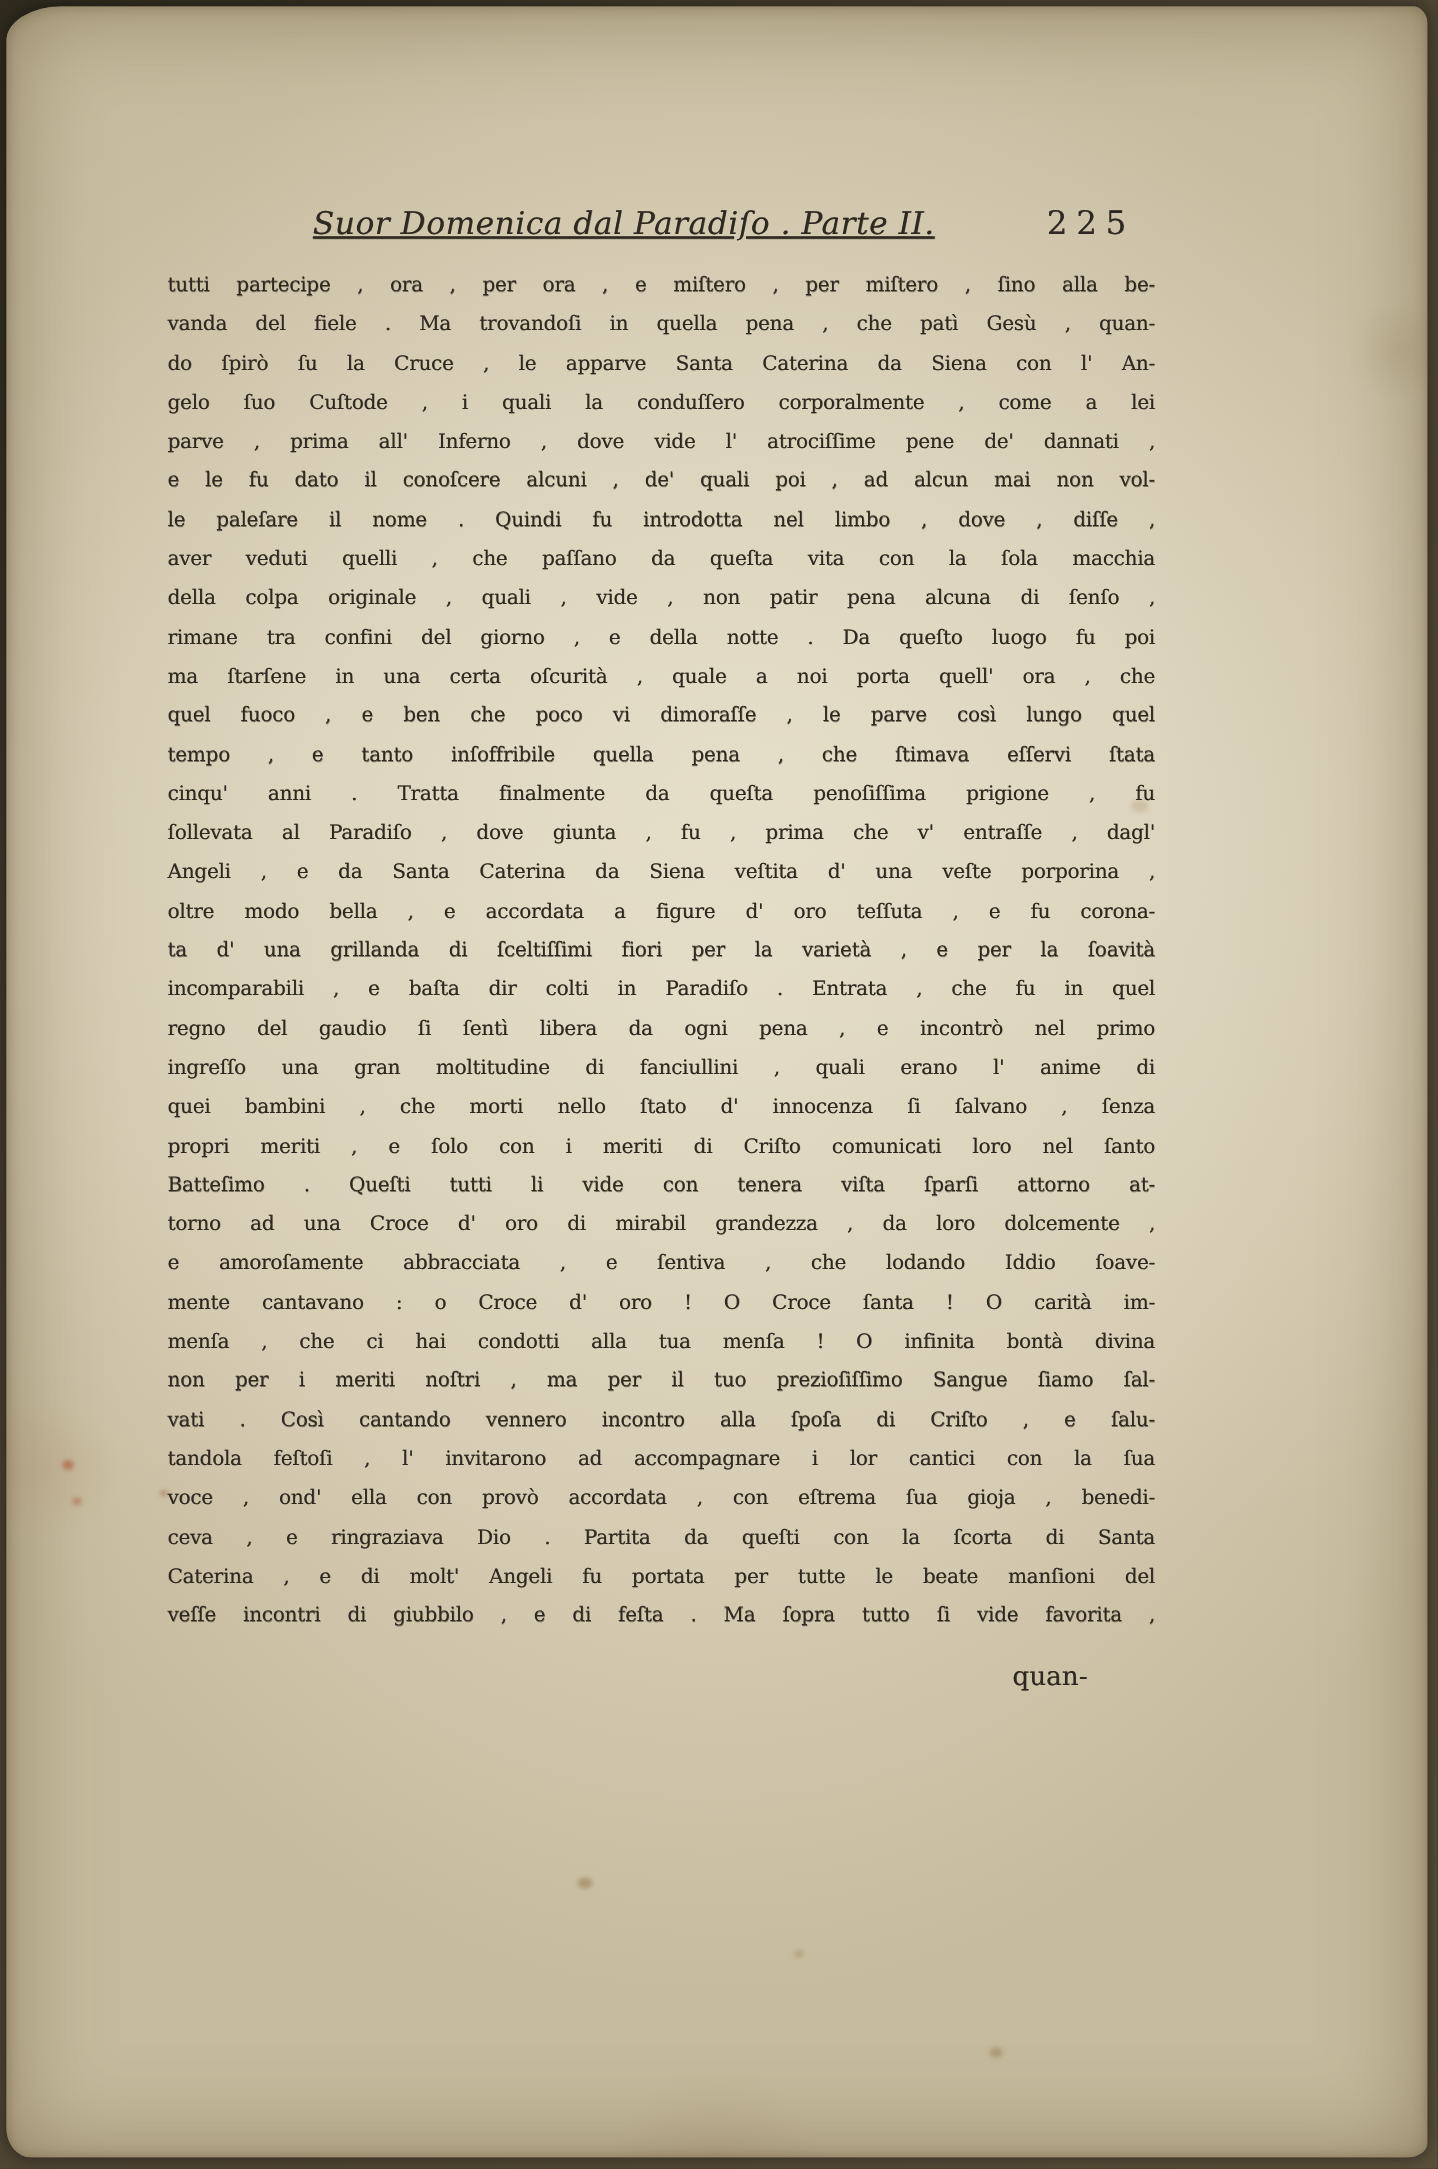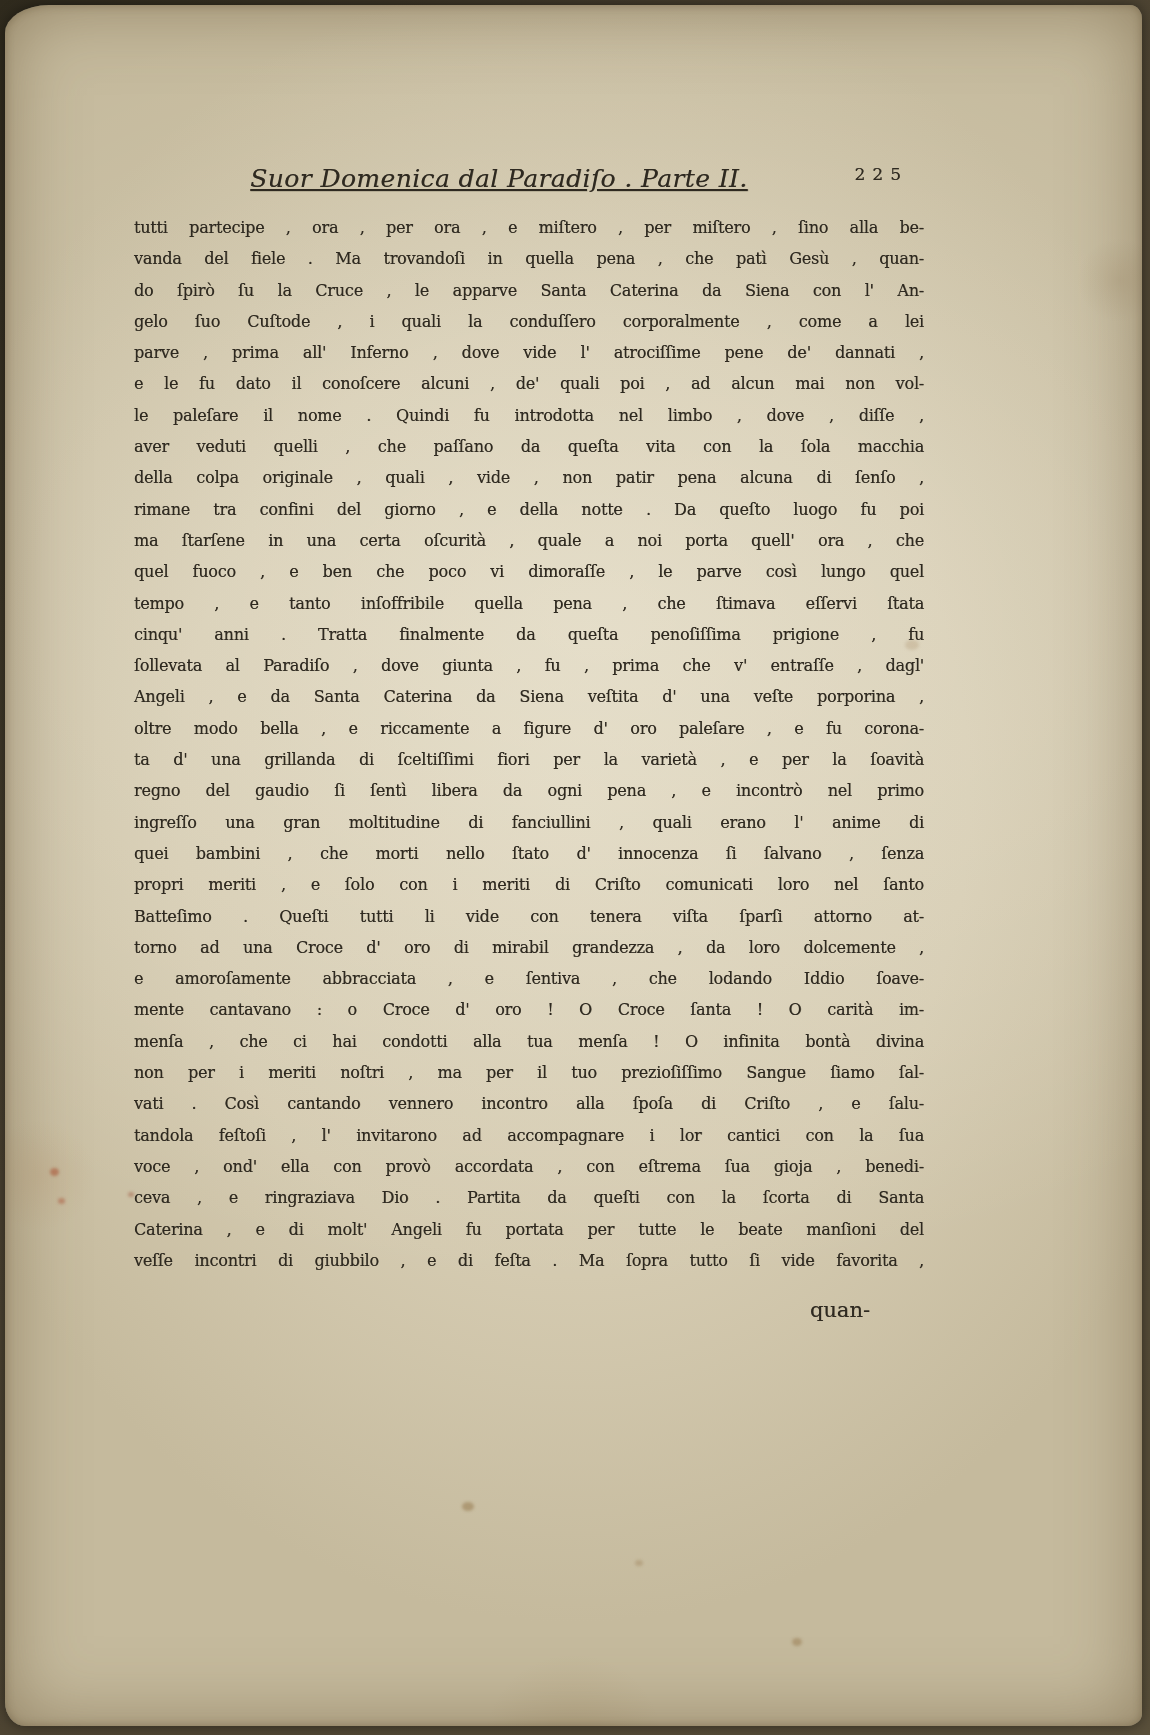--- a/index.html
+++ b/index.html
@@ -62,21 +62,21 @@
     font-style: italic;
     text-align: center;
     letter-spacing: 0.4px;
     padding-right: 60px;
   }
   .page-number {
     position: absolute;
     right: 16px;
     top: 0px;
     font-style: normal;
-    font-size: 17px;
+    font-size: 26px;
     letter-spacing: 7px;
   }
 
   .body-text {
     font-size: 16px;
     letter-spacing: -0.2px;
     line-height: 31.3px;
   }
   .line {
     height: 31.3px;
@@ -122,22 +122,23 @@
         <div class="line">le paleſare il nome . Quindi fu introdotta nel limbo , dove , diſſe ,</div>
         <div class="line">aver veduti quelli , che paſſano da queſta vita con la ſola macchia</div>
         <div class="line">della colpa originale , quali , vide , non patir pena alcuna di ſenſo ,</div>
         <div class="line">rimane tra confini del giorno , e della notte . Da queſto luogo fu poi</div>
         <div class="line">ma ſtarſene in una certa oſcurità , quale a noi porta quell' ora , che</div>
         <div class="line">quel fuoco , e ben che poco vi dimoraſſe , le parve così lungo quel</div>
         <div class="line">tempo , e tanto inſoffribile quella pena , che ſtimava eſſervi ſtata</div>
         <div class="line">cinqu' anni . Tratta finalmente da queſta penoſiſſima prigione , fu</div>
         <div class="line">ſollevata al Paradiſo , dove giunta , fu , prima che v' entraſſe , dagl'</div>
         <div class="line">Angeli , e da Santa Caterina da Siena veſtita d' una veſte porporina ,</div>
-        <div class="line">oltre modo bella , e riccamente a figure d' oro paleſare , e fu corona-</div>
+        <div class="line">oltre modo bella , e accordata a figure d' oro teſſuta , e fu corona-</div>
         <div class="line">ta d' una grillanda di ſceltiſſimi fiori per la varietà , e per la ſoavità</div>
+        <div class="line">incomparabili , e baſta dir colti in Paradiſo . Entrata , che fu in quel</div>
         <div class="line">regno del gaudio ſi ſentì libera da ogni pena , e incontrò nel primo</div>
         <div class="line">ingreſſo una gran moltitudine di fanciullini , quali erano l' anime di</div>
         <div class="line">quei bambini , che morti nello ſtato d' innocenza ſi ſalvano , ſenza</div>
         <div class="line">propri meriti , e ſolo con i meriti di Criſto comunicati loro nel ſanto</div>
         <div class="line">Batteſimo . Queſti tutti li vide con tenera viſta ſparſi attorno at-</div>
         <div class="line">torno ad una Croce d' oro di mirabil grandezza , da loro dolcemente ,</div>
         <div class="line">e amoroſamente abbracciata , e ſentiva , che lodando Iddio ſoave-</div>
         <div class="line">mente cantavano : o Croce d' oro ! O Croce ſanta ! O carità im-</div>
         <div class="line">menſa , che ci hai condotti alla tua menſa ! O infinita bontà divina</div>
         <div class="line">non per i meriti noſtri , ma per il tuo prezioſiſſimo Sangue ſiamo ſal-</div>

